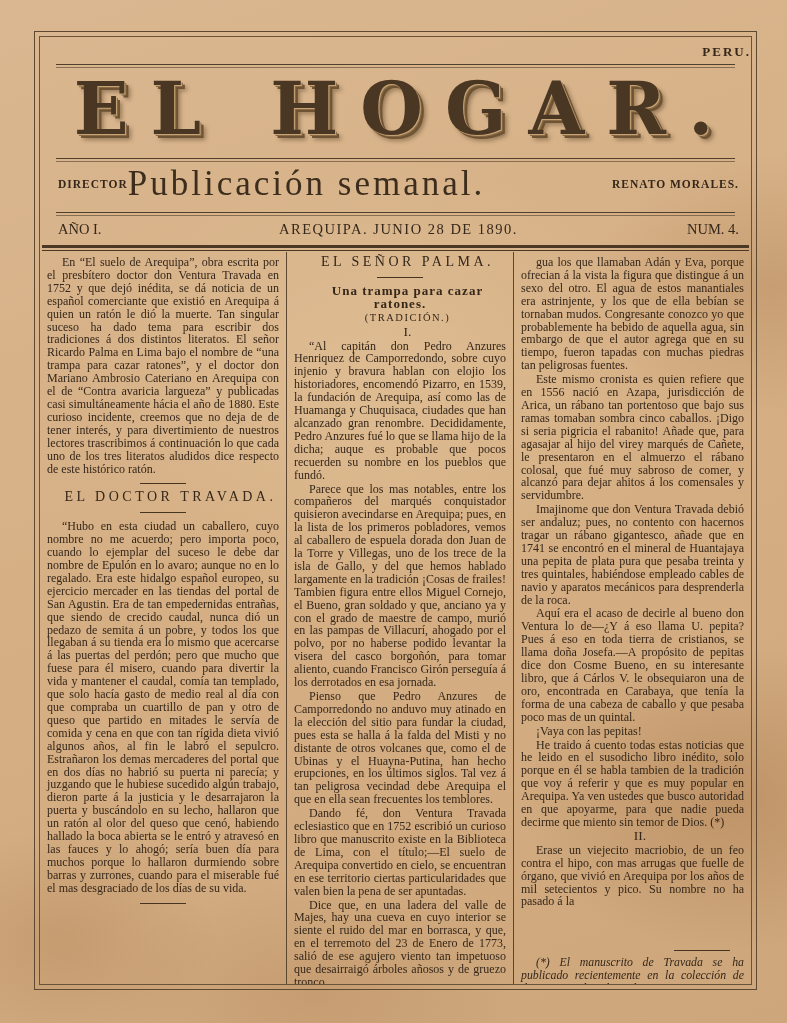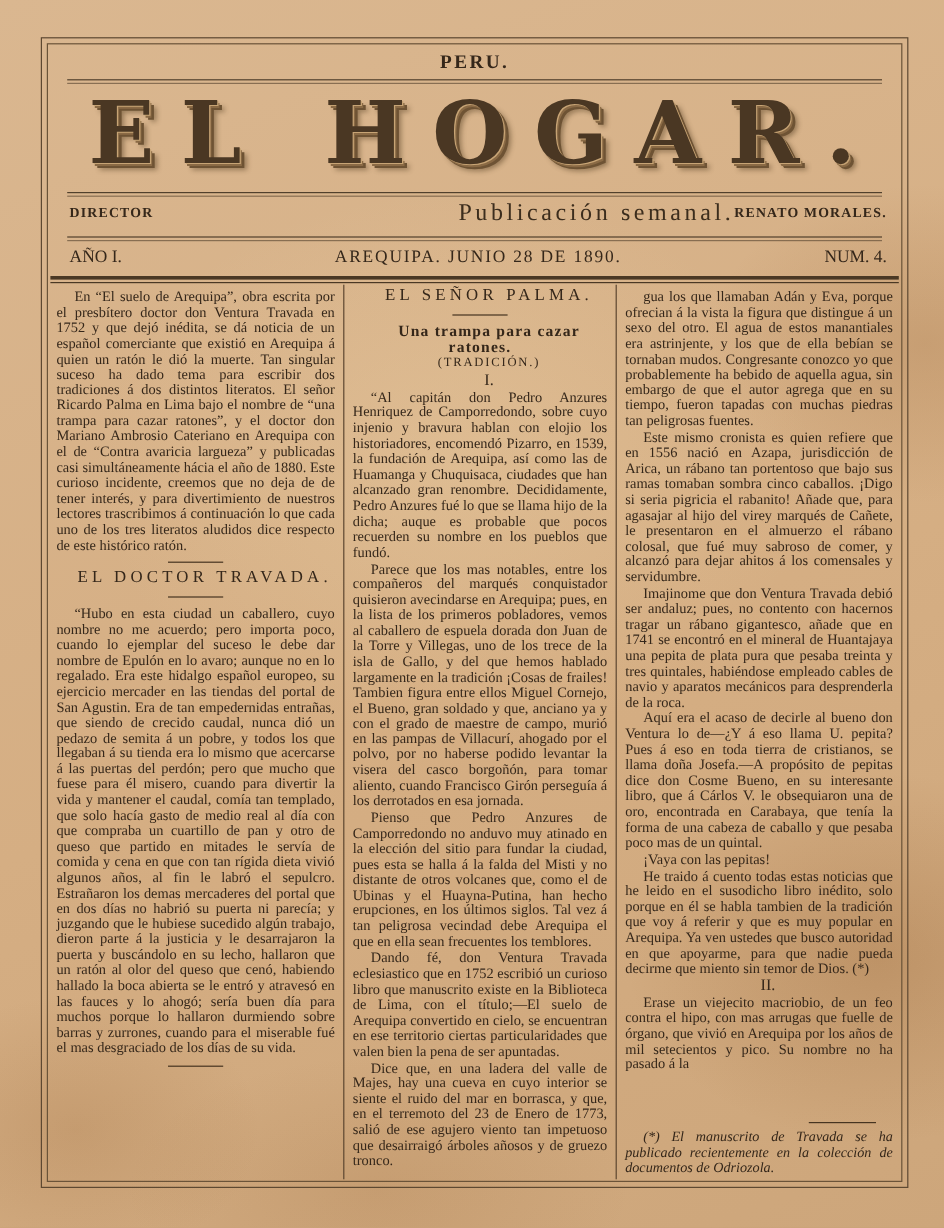--- a/index.html
+++ b/index.html
@@ -16,31 +16,31 @@
       radial-gradient(ellipse 260px 190px at 98% 28%, rgba(146,95,48,.22), transparent 70%),
       radial-gradient(ellipse 220px 160px at 8% 92%, rgba(146,95,48,.20), transparent 70%),
       radial-gradient(ellipse 300px 160px at 40% 97%, rgba(146,95,48,.16), transparent 70%),
       radial-gradient(ellipse 420px 320px at 48% 38%, rgba(242,218,175,.28), transparent 72%),
       linear-gradient(160deg,#dab790 0%,#d5ae83 55%,#cda67b 100%);
   }
   .frame-outer { position:absolute; left:34px; top:31px; right:30px; bottom:33px; border:1px solid #5d4831; }
   .frame-inner { position:absolute; left:39px; top:36px; right:35px; bottom:38px; border:1px solid #6a5338; }
   .content { position:absolute; left:40px; top:37px; right:36px; bottom:39px; overflow:hidden; }
 
-  .country { text-align:center; font-weight:bold; font-size:16px; letter-spacing:2px; padding-top:7px; }
+  .country { text-align:right; font-weight:bold; font-size:13px; letter-spacing:2px; padding-top:7px; }
   .hrule-double { height:2px; margin:4px 16px 0; border-top:1px solid #51402c; border-bottom:1px solid rgba(81,64,44,.6); }
   .masthead {
     text-align:center; font-weight:bold; font-size:72px; line-height:82px; height:86px;
     letter-spacing:22px; padding-left:18px; color:#4a3723;
     text-shadow: 1px 1px 0 #c7a475, 2px 2px 0 #8a6a45, 4px 4px 0 #6e5334, 6px 6px 4px rgba(70,50,25,.45);
     font-family:"DejaVu Serif","Liberation Serif",serif;
   }
   .pub-row { display:flex; align-items:center; padding:2px 12px 4px 18px; }
   .director-label, .director-name { font-weight:bold; font-size:11.5px; letter-spacing:1px; }
-  .subtitle { flex:1; text-align:right; font-size:20px; letter-spacing:3px; color:#3c2d1d; }
+  .subtitle { flex:1; text-align:left; font-size:35px; letter-spacing:3px; color:#3c2d1d; }
   .date-row { display:flex; align-items:center; padding:5px 12px 7px 18px; font-size:14.5px; }
   .volume { width:120px; }
   .dateline { flex:1; text-align:center; letter-spacing:1.5px; }
   .issue { width:120px; text-align:right; }
   .hrule-thick { height:2px; margin:0 2px; border-top:3px solid #4a3824; border-bottom:1px solid #4a3824; }
 
   .columns { display:flex; height:746px; overflow:hidden; margin-top:1px; }
   .col { text-align:justify; font-size:12px; line-height:12.9px; padding:4px 7px 0 7px; overflow:hidden; }
   .col p { margin:0 0 1px 0; text-indent:15px; }
   .col-1 { width:232px; border-right:1px solid #5c4630; }

